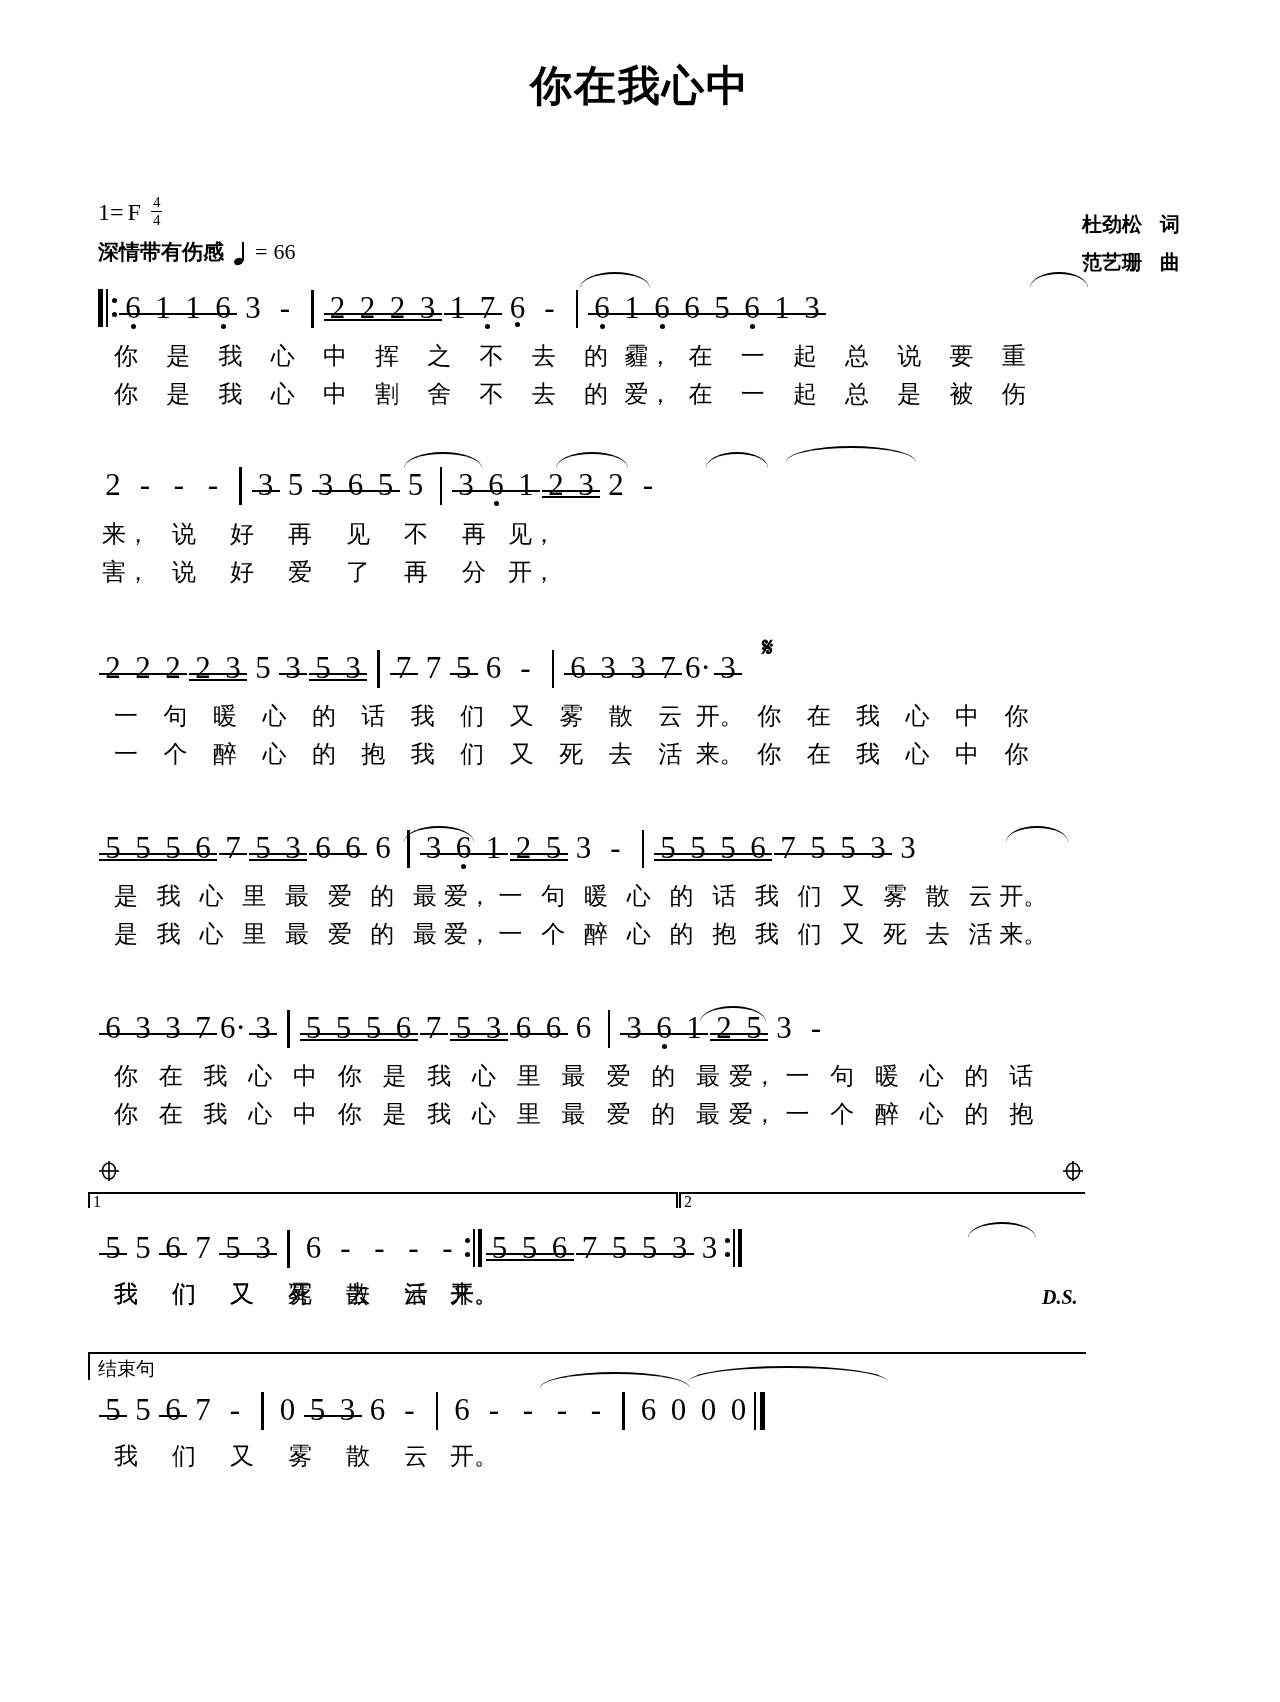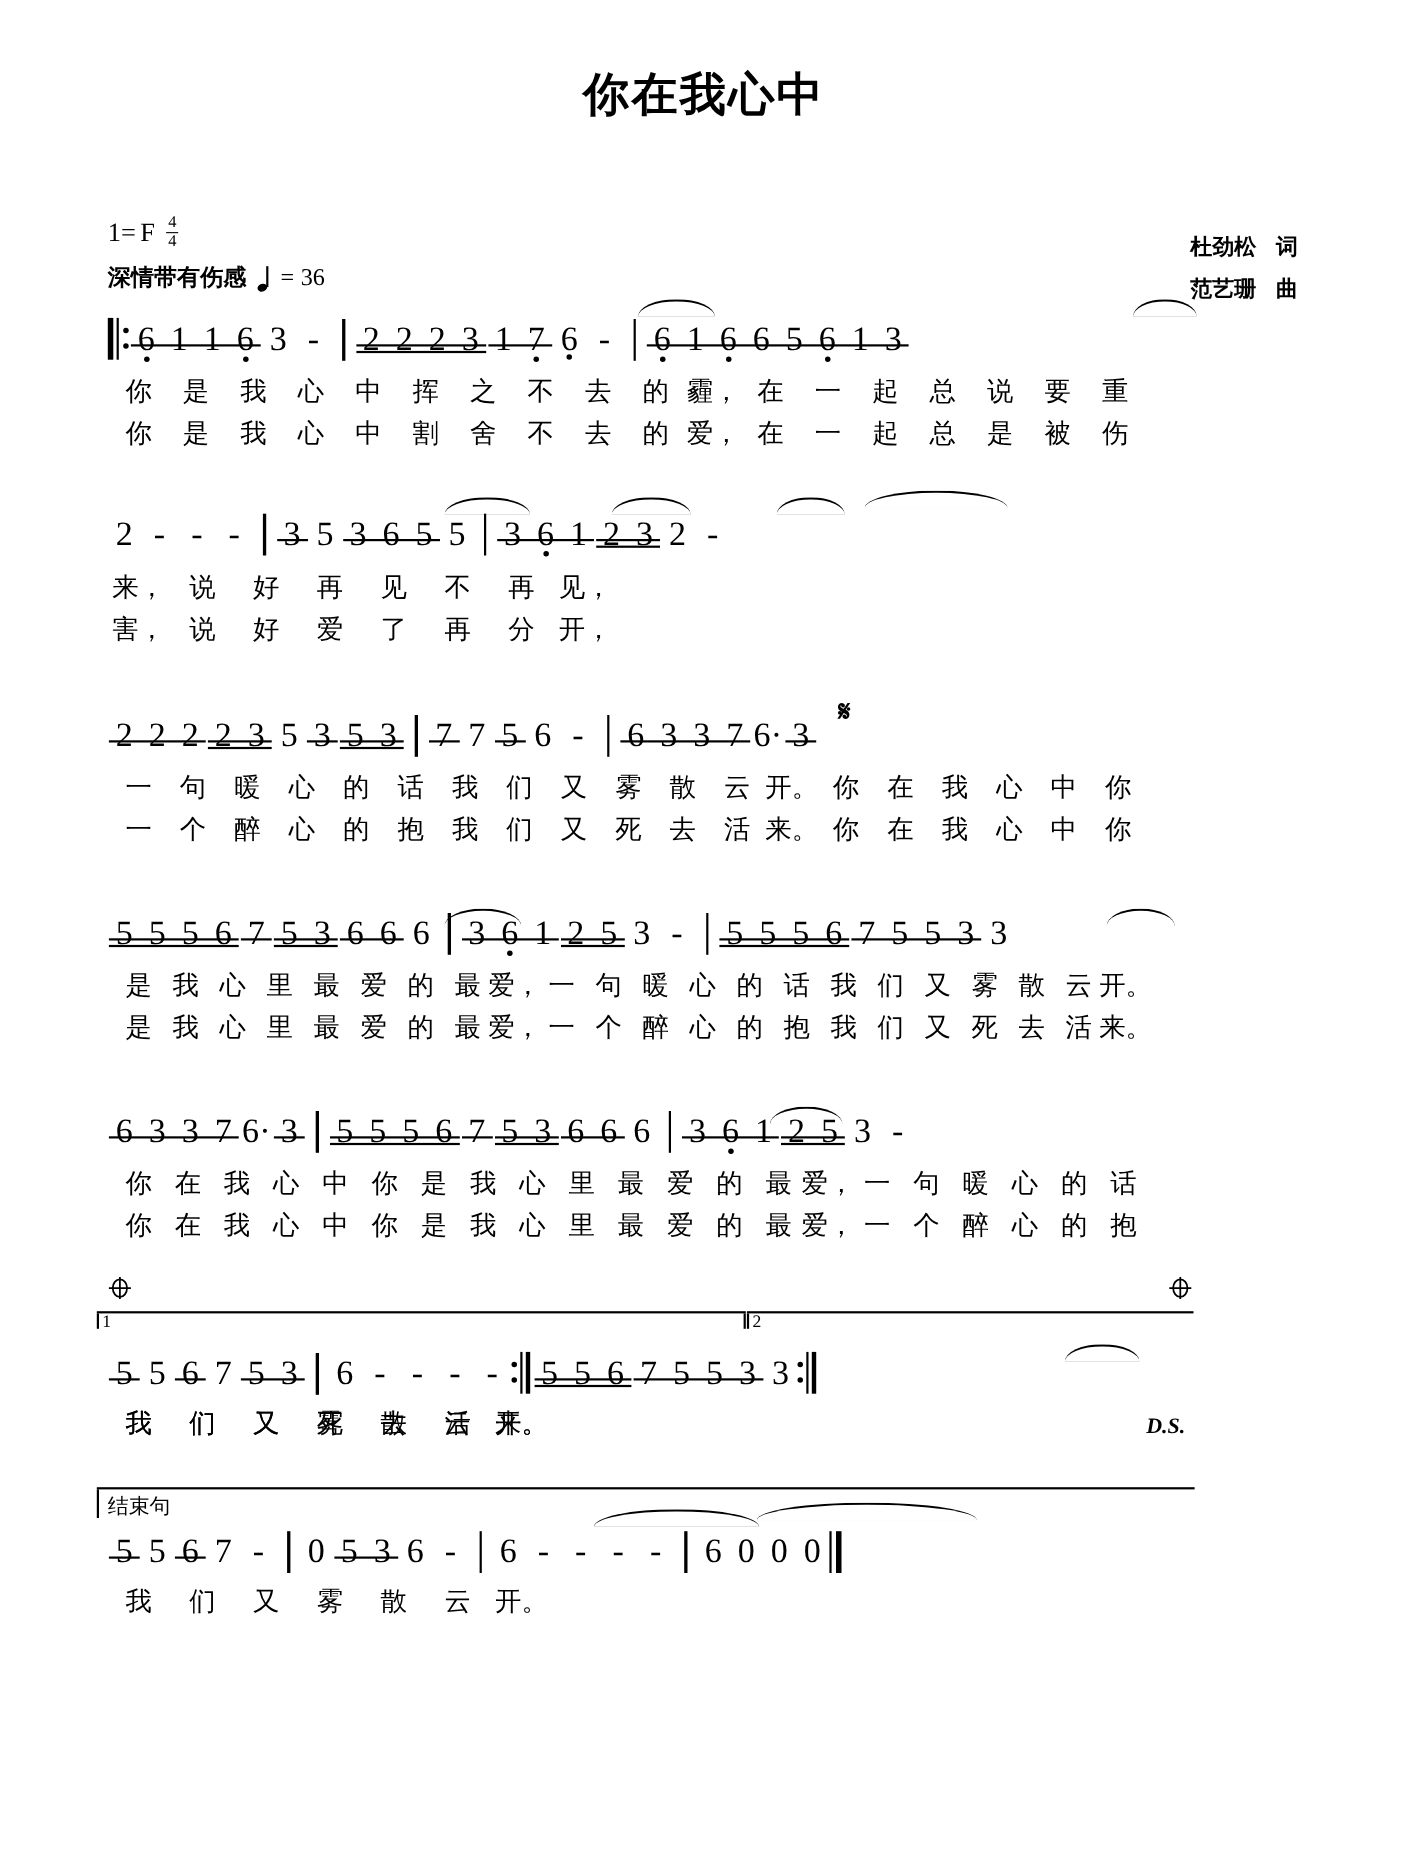--- a/index.html
+++ b/index.html
@@ -348,21 +348,21 @@
   <span class="frac">
     <span class="num">4</span>
     <span class="den">4</span>
   </span>
 </div>
 
 <div class="tempo">
   <span>深情带有伤感</span>
   <span class="quarter-note"></span>
   <span class="eqnum">=</span>
-  <span class="eqnum">36</span>
+  <span class="eqnum">66</span>
 </div>
 
 <div class="credits">
   <div>
     <span>杜劲松</span><span class="role">词</span>
   </div>
   <div>
     <span>范艺珊</span><span class="role">曲</span>
   </div>
 </div>

